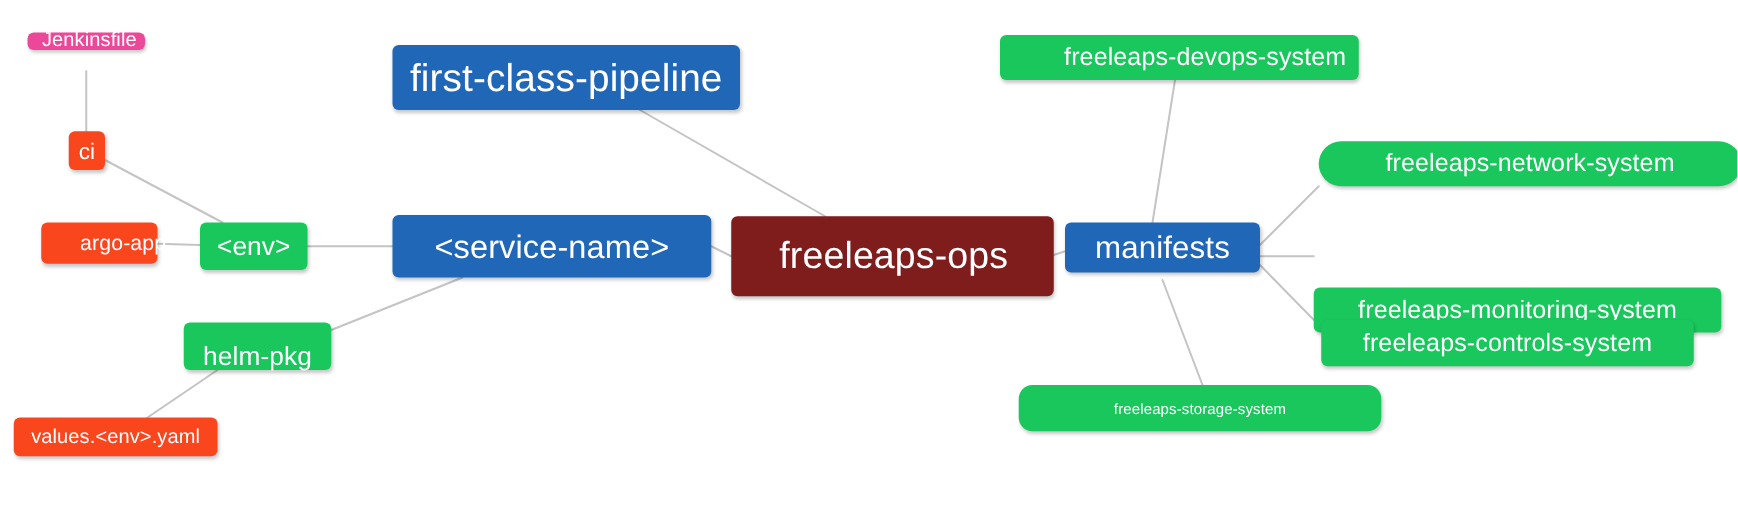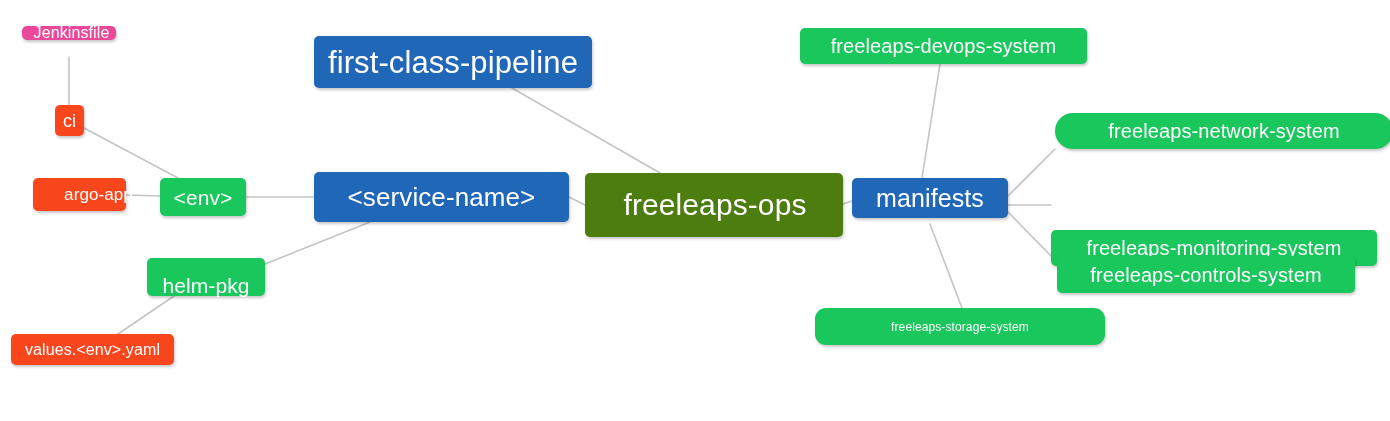--- a/index.html
+++ b/index.html
@@ -58,21 +58,21 @@
       <path d="M 178 178 L 84 128" stroke="#c4c4c4" stroke-width="1.6" fill="none" stroke-linecap="round"></path>
       <path d="M 69 105 L 69 57" stroke="#c4c4c4" stroke-width="1.6" fill="none" stroke-linecap="round"></path>
       <path d="M 174 296 L 118 334" stroke="#c4c4c4" stroke-width="1.6" fill="none" stroke-linecap="round"></path>
       <path d="M 922 178 L 940 64" stroke="#c4c4c4" stroke-width="1.6" fill="none" stroke-linecap="round"></path>
       <path d="M 1008 196 L 1055 149" stroke="#c4c4c4" stroke-width="1.6" fill="none" stroke-linecap="round"></path>
       <path d="M 1008 205 L 1051 205" stroke="#c4c4c4" stroke-width="1.6" fill="none" stroke-linecap="round"></path>
       <path d="M 1008 212 L 1057 262" stroke="#c4c4c4" stroke-width="1.6" fill="none" stroke-linecap="round"></path>
       <path d="M 930 224 L 962 308" stroke="#c4c4c4" stroke-width="1.6" fill="none" stroke-linecap="round"></path>
     </svg>
   <div id="node-layer">
-      <div class="node" style="left: 585px; top: 173px; width: 258px; height: 64px; background: #4d7c0f; font-size: 30px; padding-left: 12px;">
+      <div class="node" style="left: 585px; top: 173px; width: 258px; height: 64px; background: #7f1d1d; font-size: 30px; padding-left: 12px;">
         <span>freeleaps-ops</span>
       </div>
       <div class="node" style="left: 314px; top: 172px; width: 255px; height: 50px; background: rgb(32, 103, 184); font-size: 26px;">
         <span>&lt;service-name&gt;</span>
       </div>
       <div class="node" style="left: 314px; top: 36px; width: 278px; height: 52px; background: rgb(32, 103, 184); font-size: 31px;">
         <span>first-class-pipeline</span>
       </div>
       <div class="node" style="left: 852px; top: 178px; width: 156px; height: 40px; background: rgb(32, 103, 184); font-size: 25px;">
         <span>manifests</span>
@@ -88,21 +88,21 @@
       </div>
       <div class="node" style="left: 55px; top: 105px; width: 29px; height: 31px; background: rgb(249, 70, 28); font-size: 18px;">
         <span>ci</span>
       </div>
       <div class="node" style="left: 22px; top: 26px; width: 94px; height: 14px; background: #ec4899; font-size: 16px; padding-left: 15px;">
         <span>Jenkinsfile</span>
       </div>
       <div class="node" style="left: 33px; top: 178px; width: 93px; height: 33px; background: rgb(249, 70, 28); font-size: 17px; padding-left: 48px;">
         <span>argo-app</span>
       </div>
-      <div class="node" style="left: 800px; top: 28px; width: 287px; height: 36px; background: rgb(25, 199, 92); font-size: 20px;">
+      <div class="node" style="left: 800px; top: 28px; width: 287px; height: 36px; background: rgb(25, 199, 92); font-size: 20px; justify-content: flex-end;">
         <span>freeleaps-devops-system</span>
       </div>
       <div class="node" style="left: 1055px; top: 113px; width: 338px; height: 36px; background: rgb(25, 199, 92); font-size: 20px; border-radius: 18px;">
         <span>freeleaps-network-system</span>
       </div>
       <div class="node" style="left: 1051px; top: 187px; width: 326px; height: 36px; background: rgb(25, 199, 92); font-size: 20px; margin-top: 43px;">
         <span>freeleaps-monitoring-system</span>
       </div>
       <div class="node" style="left: 1057px; top: 256px; width: 298px; height: 37px; background: rgb(25, 199, 92); font-size: 20px;">
         <span>freeleaps-controls-system</span>

